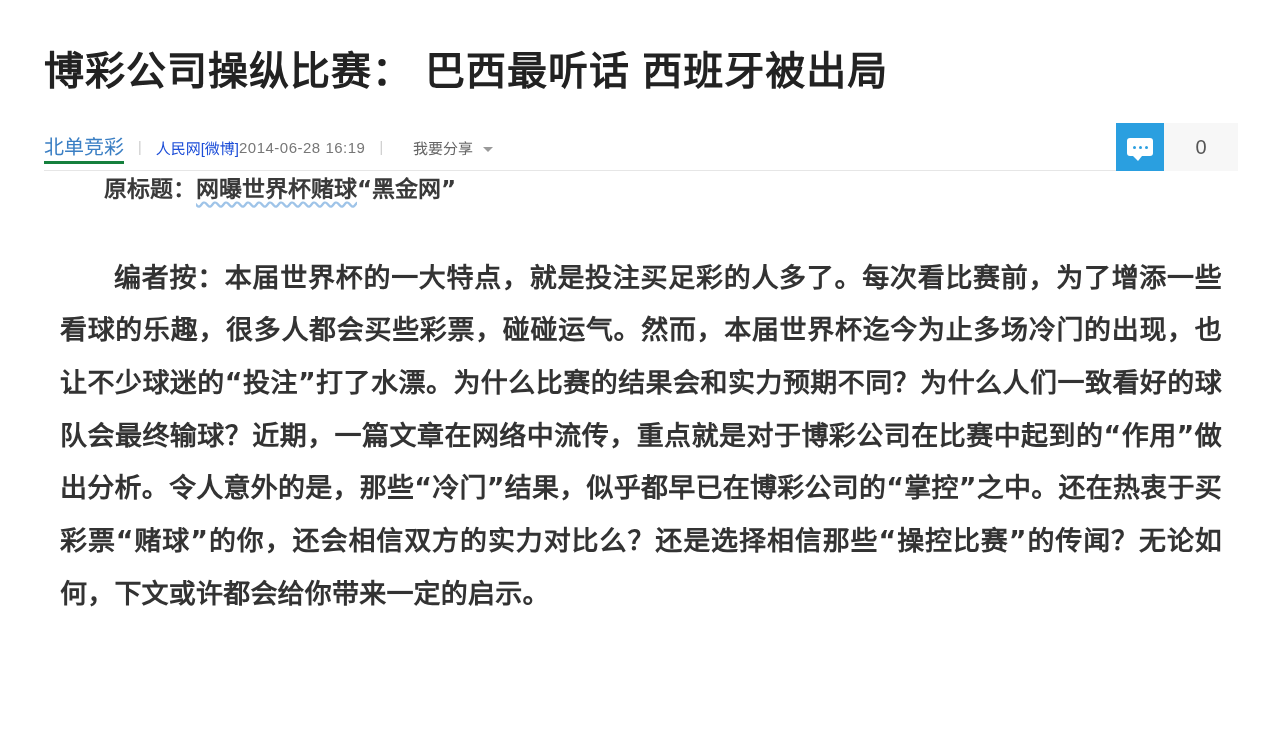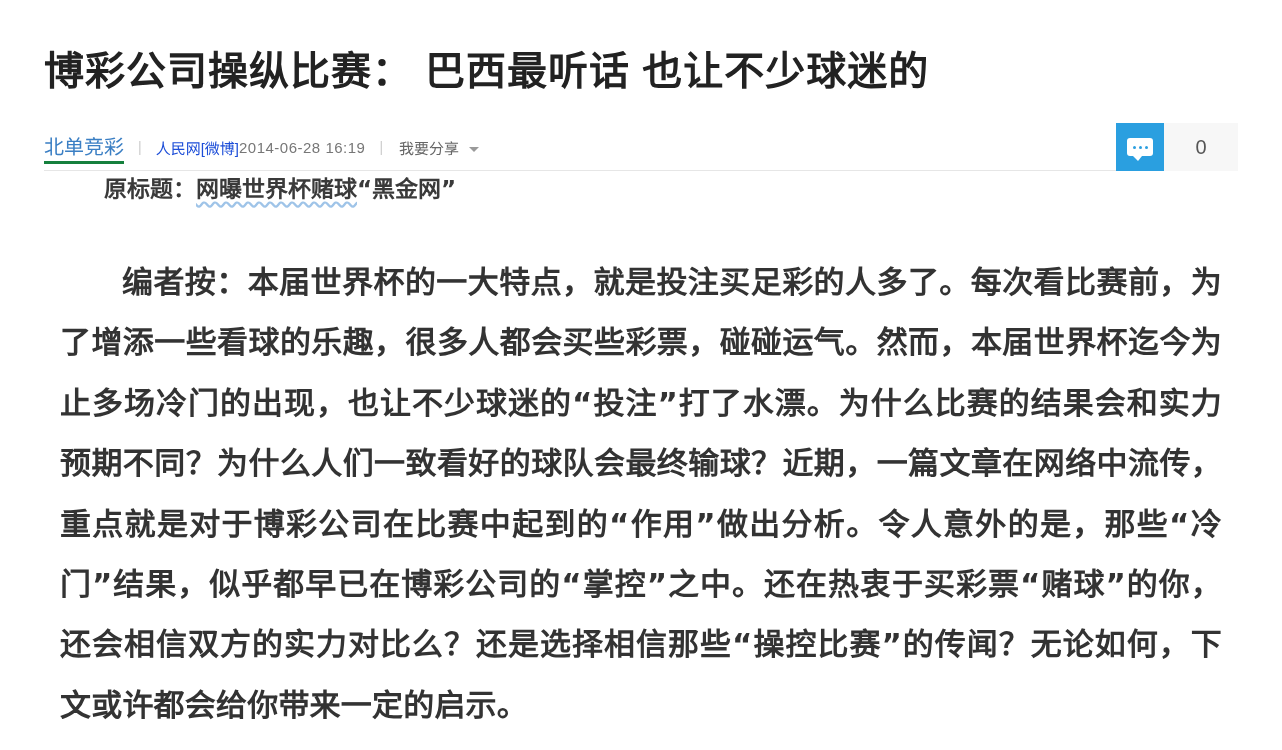--- a/index.html
+++ b/index.html
@@ -59,21 +59,21 @@
   .meta-origin {
     color: #1d4ed8;
   }
   .meta-date {
     color: #777777;
     margin-left: 0;
     letter-spacing: 0.5px;
   }
   .meta-share {
     color: #666666;
-    margin-left: 2px;
+    margin-left: 16px;
     cursor: pointer;
   }
   .caret-down {
     display: inline-block;
     width: 0; height: 0;
     border-left: 5px solid transparent;
     border-right: 5px solid transparent;
     border-top: 5px solid #9a9a9a;
     margin-left: 6px;
     vertical-align: middle;
@@ -156,35 +156,35 @@
     margin: 0 0 44px 0;
     padding-left: 44px;
   }
   .orig-title .wavy {
     text-decoration: underline;
     text-decoration-style: wavy;
     text-decoration-color: #9fc4e8;
     text-underline-offset: 4px;
   }
   .body-para {
-    font-size: 31px;
+    font-size: 27px;
     line-height: 1.95;
     color: #333333;
     margin: 0;
     text-align: justify;
     text-indent: 2em;
     letter-spacing: 0.2px;
   }
 </style>
 </head>
 <body>
 
 <div class="page">
 
-  <h1 class="article-title">博彩公司操纵比赛： 巴西最听话 也让不少球迷的</h1>
+  <h1 class="article-title">博彩公司操纵比赛： 巴西最听话 西班牙被出局</h1>
 
   <div class="meta-row">
     <a class="meta-source" href="#">北单竞彩</a>
     <span class="meta-sep">|</span>
     <span class="meta-origin">人民网[微博]</span>
     <span class="meta-date">2014-06-28  16:19</span>
     <span class="meta-sep">|</span>
     <span class="meta-share">
       <span>我要分享</span>
       <span class="caret-down"></span>

